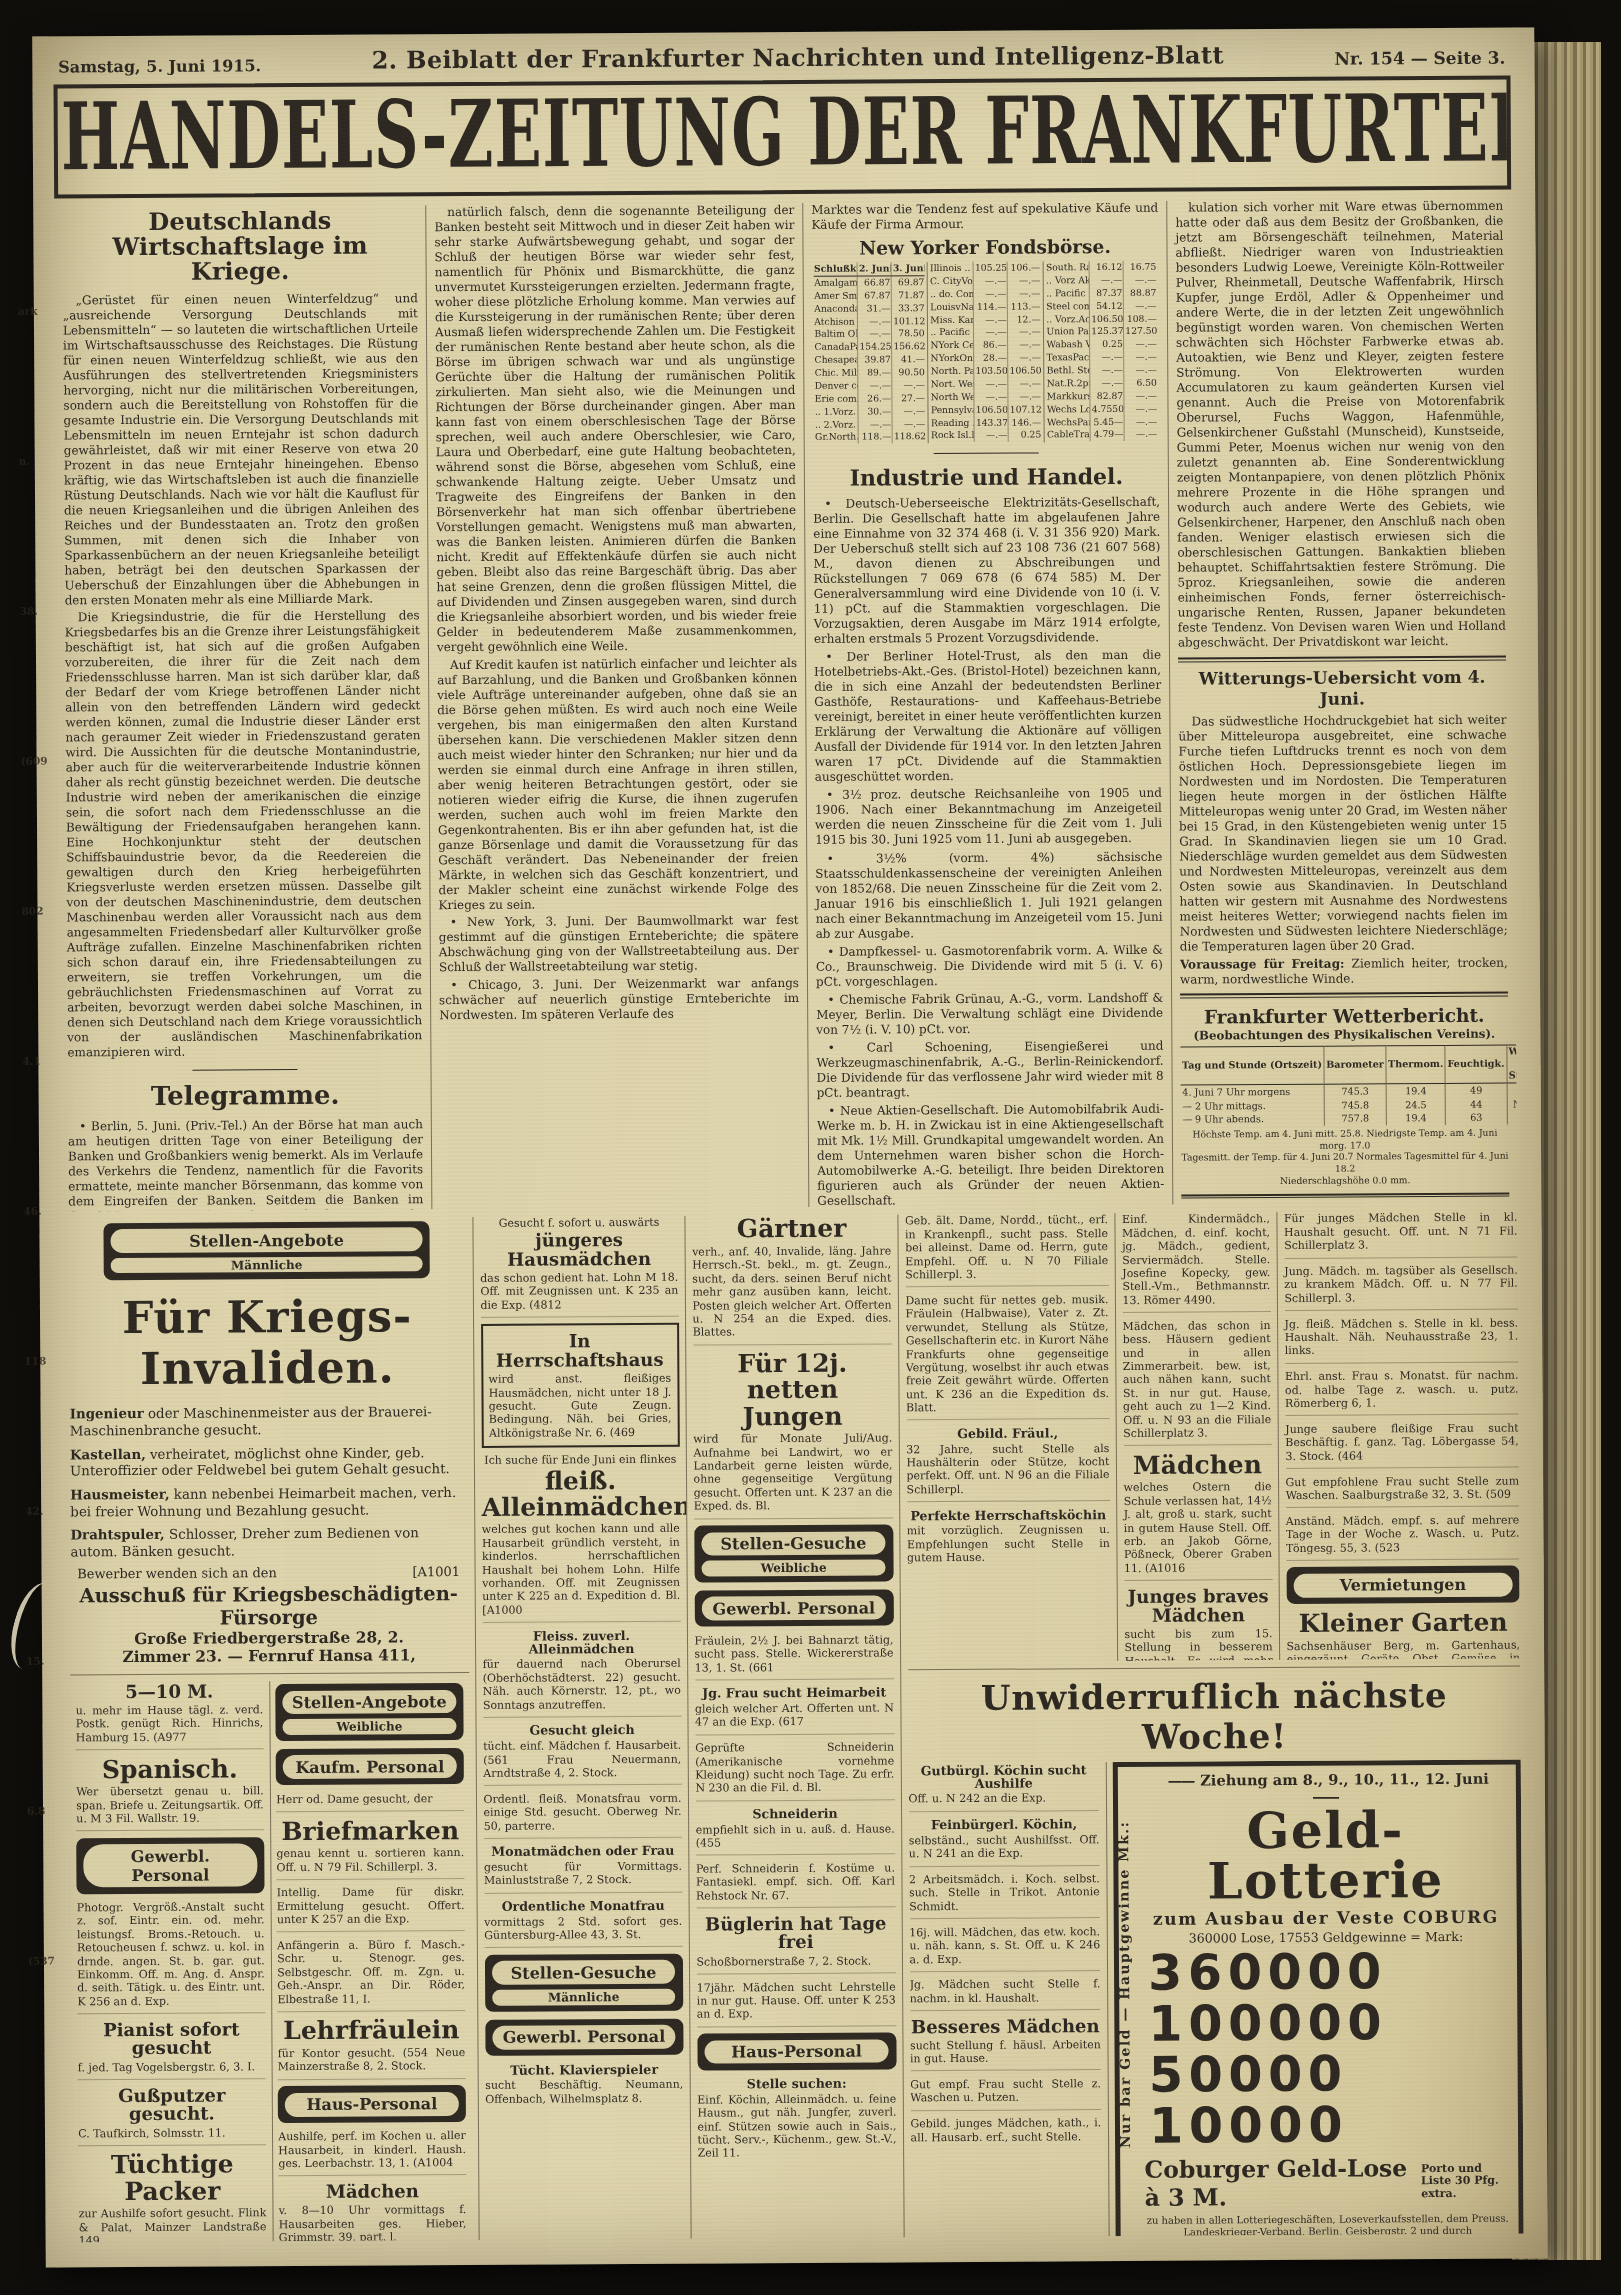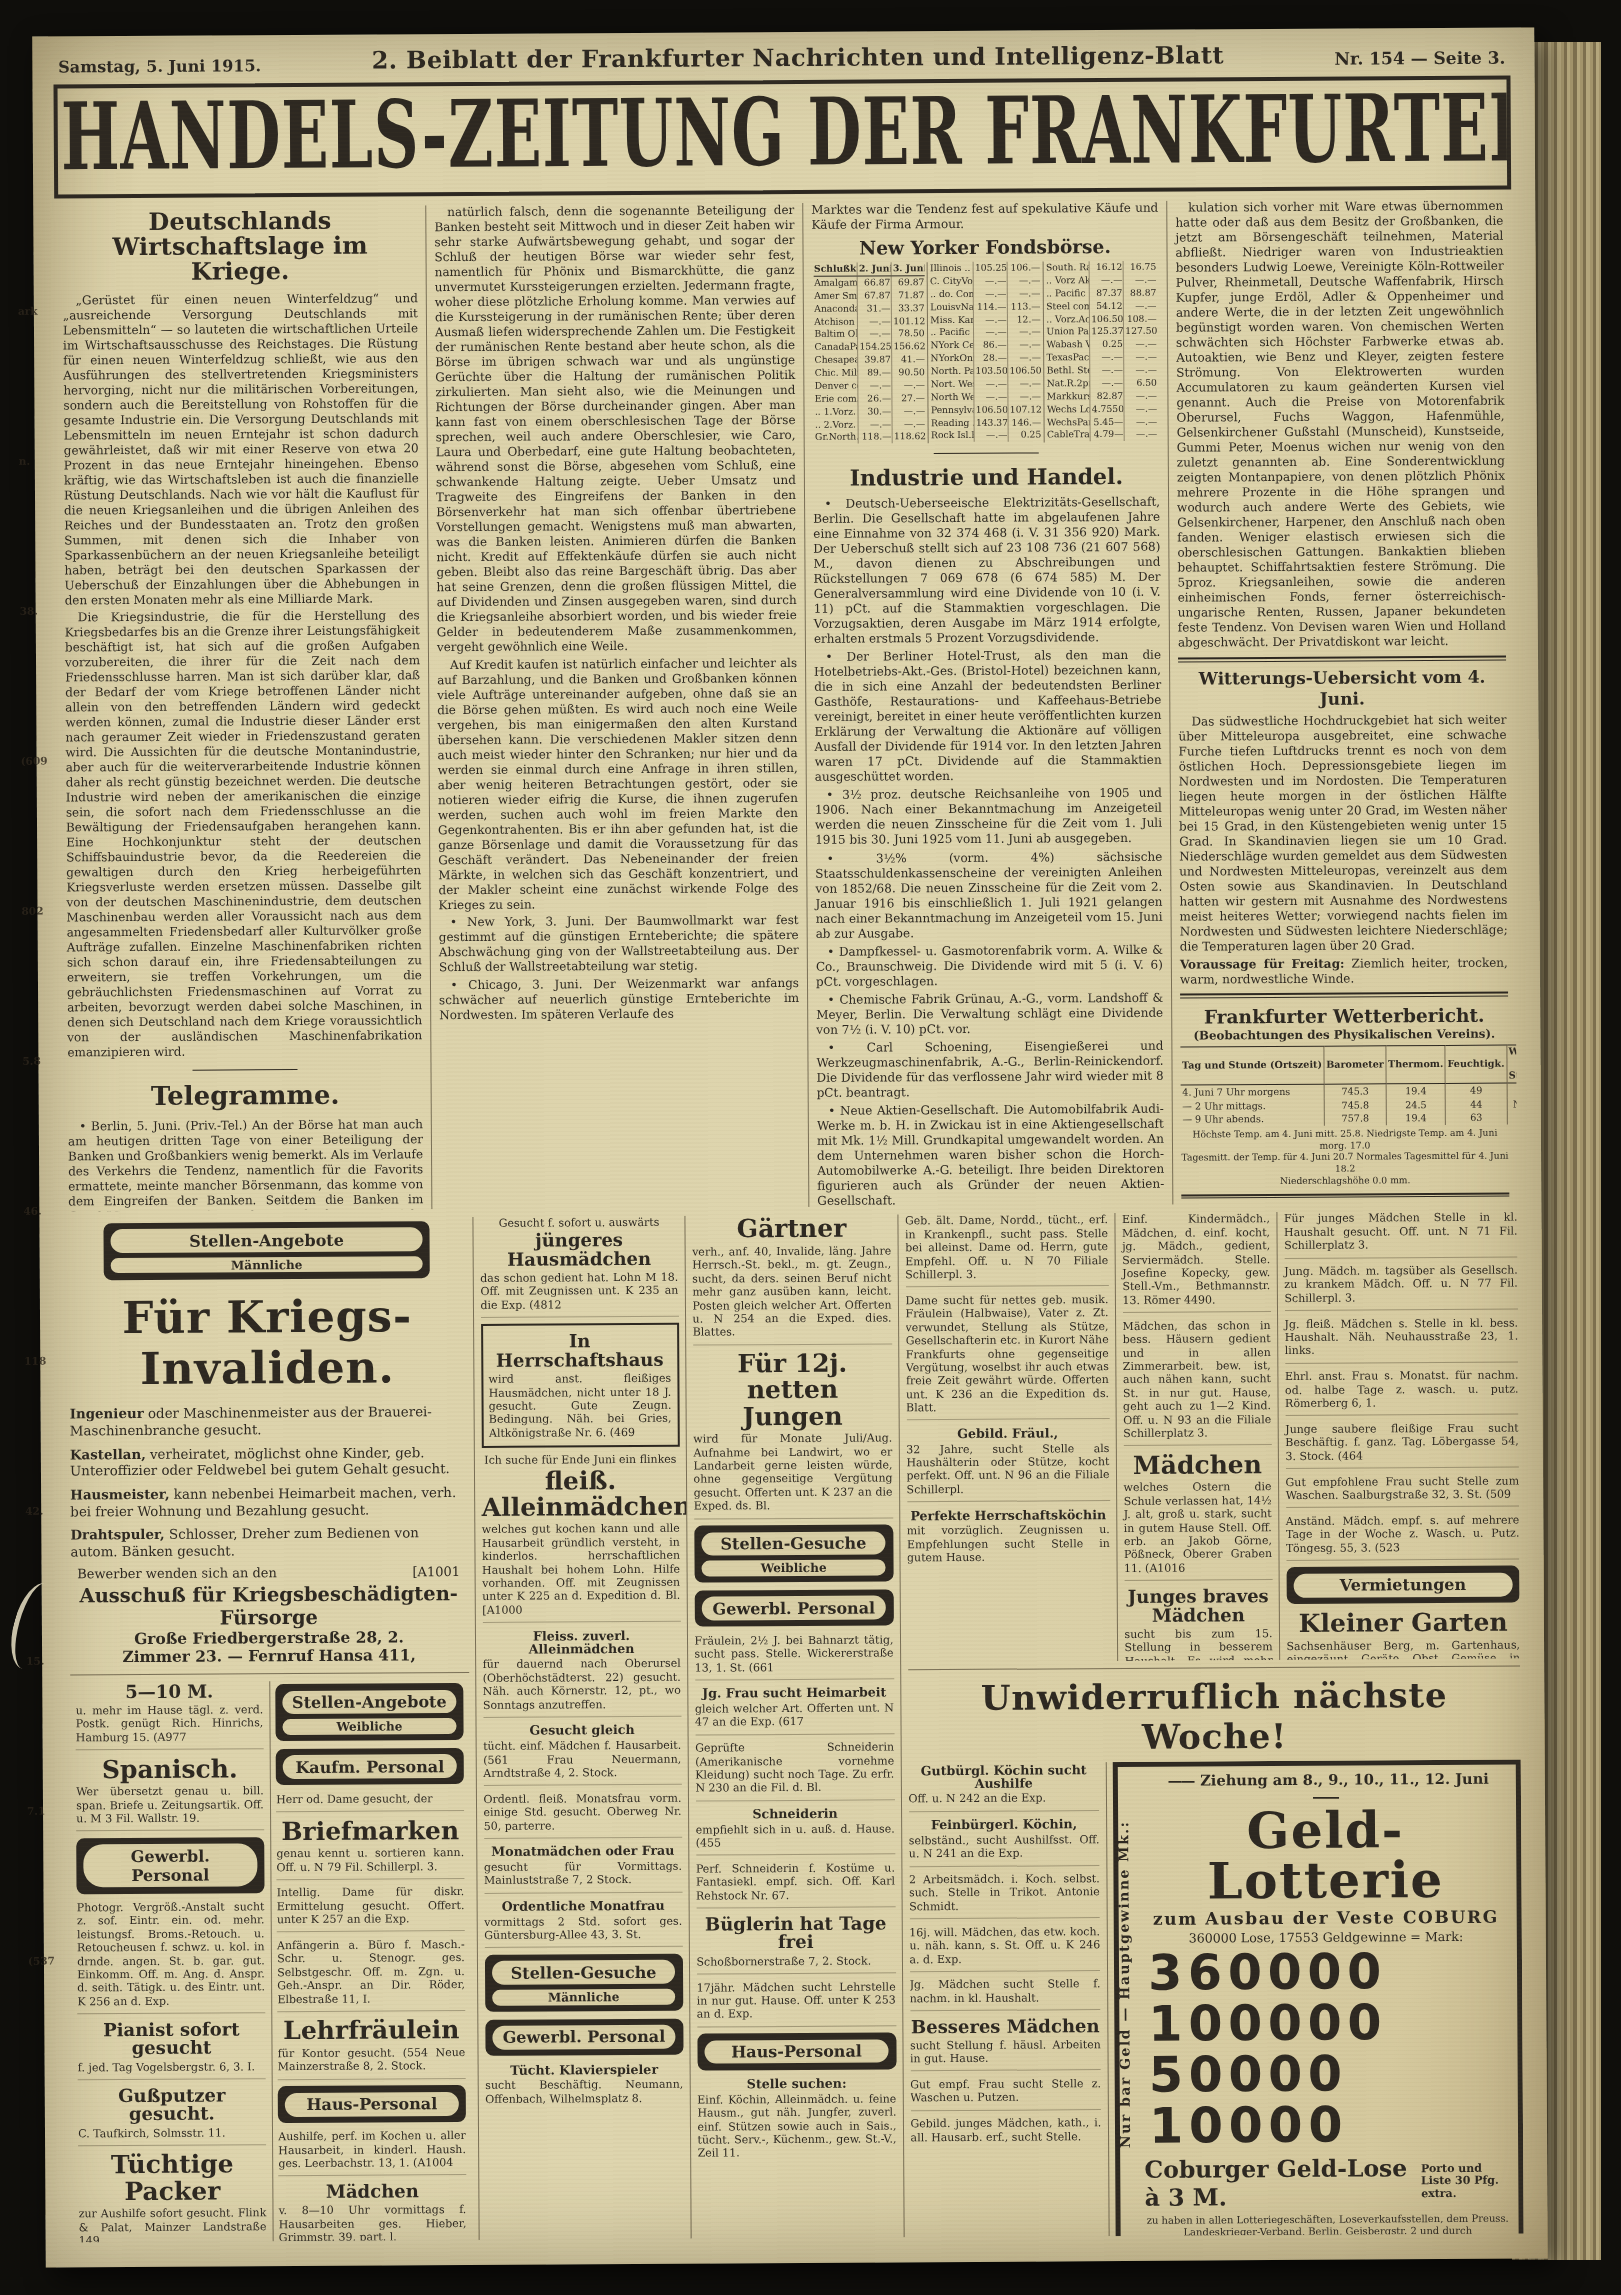--- a/index.html
+++ b/index.html
@@ -127,26 +127,26 @@
 <div class="stack"></div>
 
 <div class="sheet">
   <div class="thread"></div>
   <div class="marginal">
       <span>ark</span>
       <span>n.</span>
       <span>38.</span>
       <span>(609</span>
       <span>802</span>
-      <span>5.8</span>
+      <span>4.1</span>
       <span>46.</span>
       <span>118</span>
       <span>42.</span>
       <span>15.</span>
-      <span>7.1</span>
+      <span>6.8</span>
       <span>(537</span>
     </div>
 
   <div class="inner">
 
     <div class="toprow">
       <span class="dt">Samstag, 5. Juni 1915.</span>
       <span class="supp">2. Beiblatt der Frankfurter Nachrichten und Intelligenz-Blatt</span>
       <span class="pn">Nr. 154 — Seite 3.</span>
     </div>

